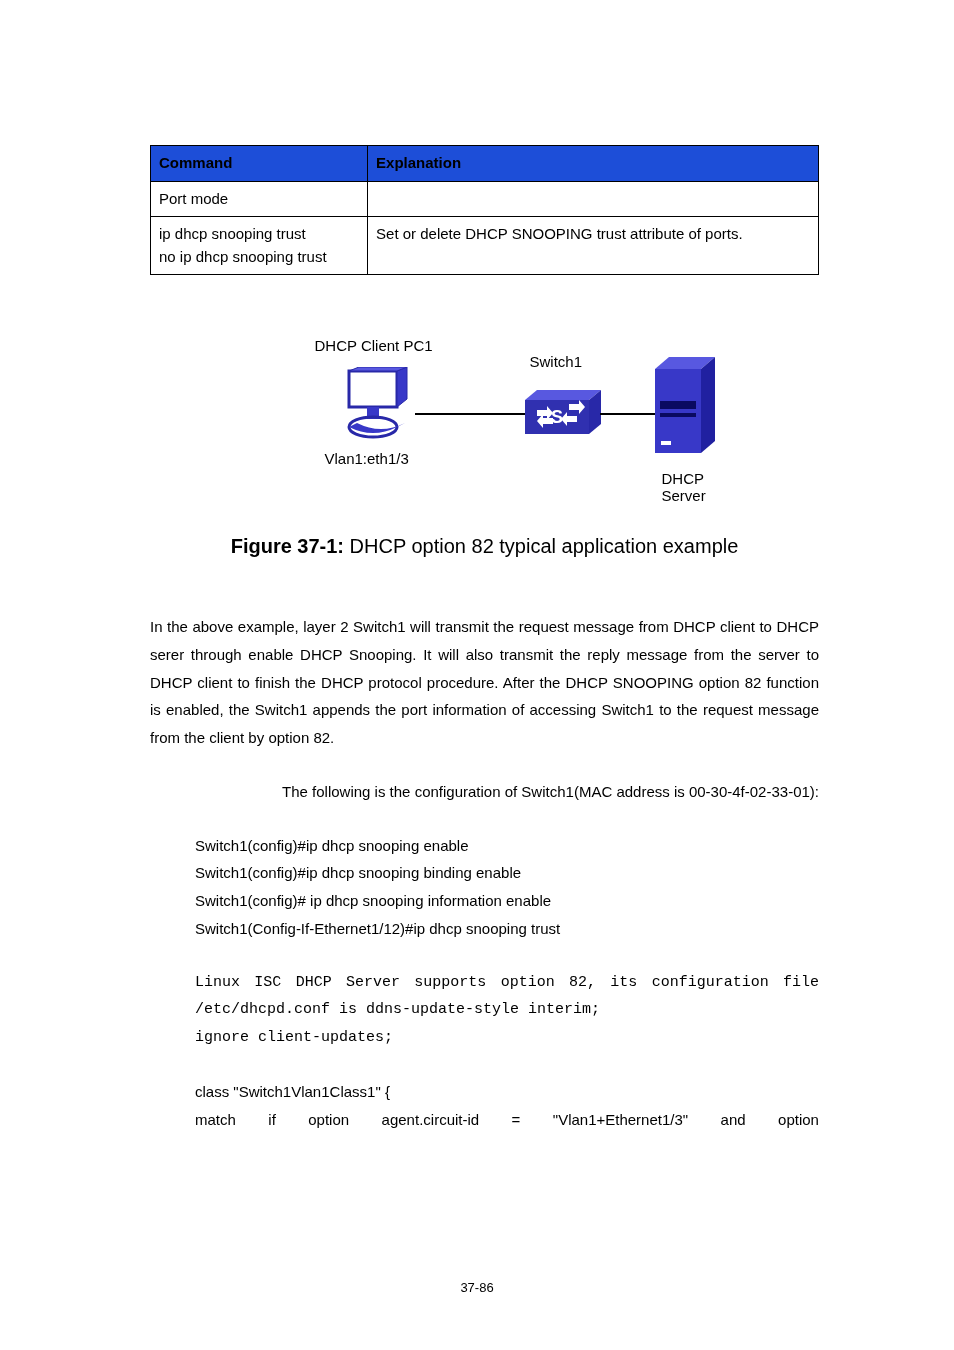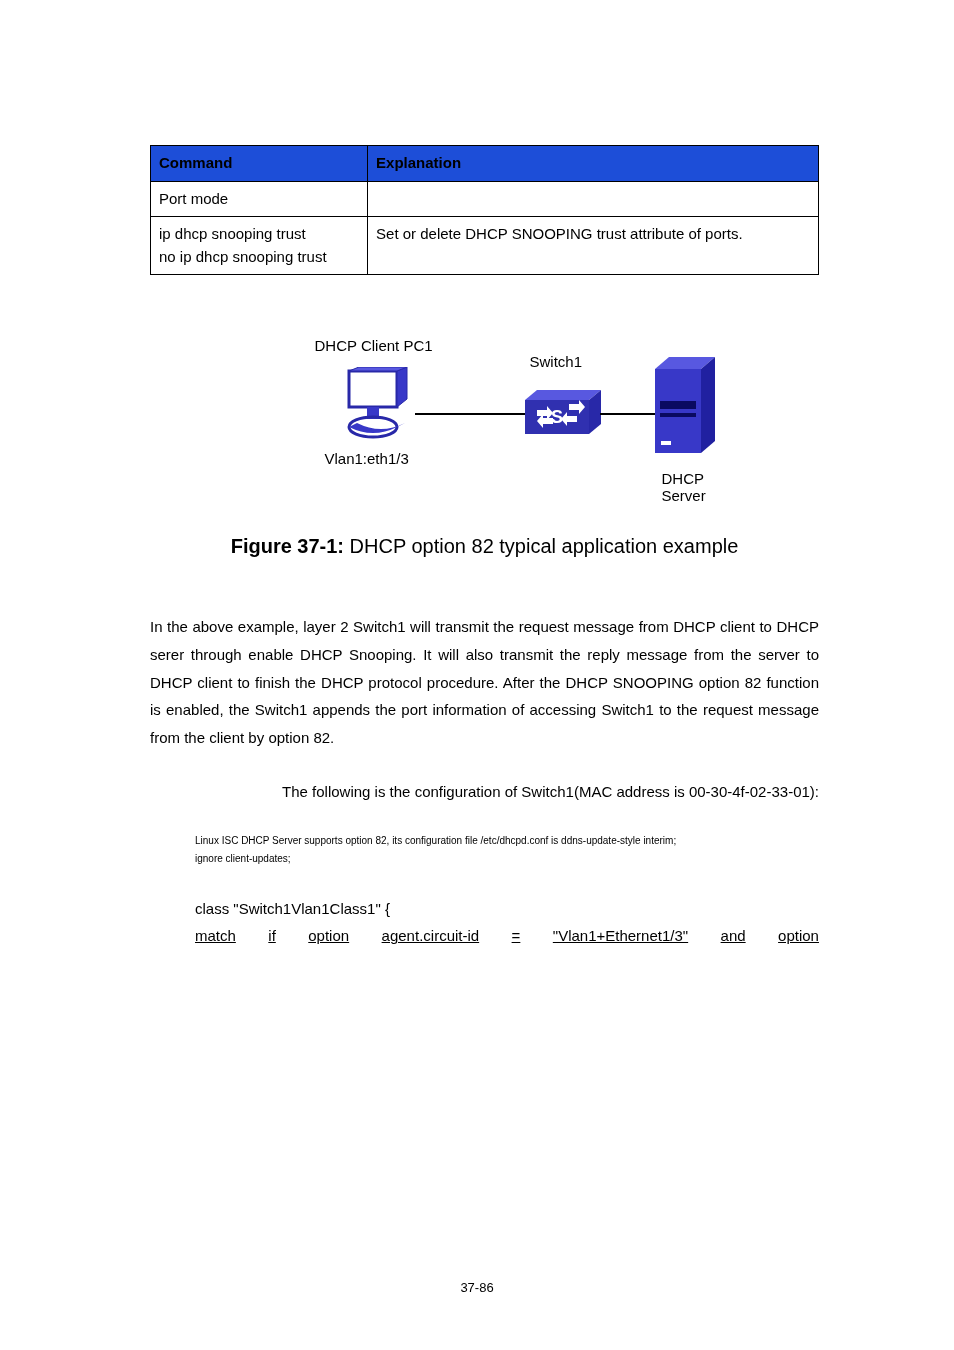--- a/index.html
+++ b/index.html
@@ -77,36 +77,37 @@
   }
   .config-block {
     margin-left: 45px;
     font-size: 15px;
     line-height: 1.85;
     margin-bottom: 26px;
   }
   .config-block .line { display: block; }
   .linux-block {
     margin-left: 45px;
-    font-size: 10px;
+    font-size: 15px;
     line-height: 1.85;
     text-align: justify;
     margin-bottom: 26px;
+    font-family: Liberation Mono, monospace;
   }
   .class-block {
     margin-left: 45px;
     font-size: 15px;
     line-height: 1.85;
   }
   .match-line {
     display: flex;
     justify-content: space-between;
     white-space: nowrap;
   }
-  .match-line span { flex: 0 0 auto; text-decoration: underline; }
+  .match-line span { flex: 0 0 auto; }
   .page-num {
     position: absolute;
     bottom: 55px;
     left: 0;
     width: 100%;
     text-align: center;
     font-size: 13px;
   }
 </style>
 </head>
@@ -181,20 +182,26 @@
   </div>
 
   <div class="figure-caption">
     <span class="b">Figure 37-1:</span><span> DHCP option 82 typical application example</span>
   </div>
 
   <p class="body">In the above example, layer 2 Switch1 will transmit the request message from DHCP client to DHCP serer through enable DHCP Snooping. It will also transmit the reply message from the server to DHCP client to finish the DHCP protocol procedure. After the DHCP SNOOPING option 82 function is enabled, the Switch1 appends the port information of accessing Switch1 to the request message from the client by option 82.</p>
 
   <p class="body" style="text-align:right">The following is the configuration of Switch1(MAC address is 00-30-4f-02-33-01):</p>
 
+  <div class="config-block">
+    <span class="line">Switch1(config)#ip dhcp snooping enable</span>
+    <span class="line">Switch1(config)#ip dhcp snooping binding enable</span>
+    <span class="line">Switch1(config)# ip dhcp snooping information enable</span>
+    <span class="line">Switch1(Config-If-Ethernet1/12)#ip dhcp snooping trust</span>
+  </div>
 
   <div class="linux-block">
     <div>Linux ISC DHCP Server supports option 82, its configuration file /etc/dhcpd.conf is ddns-update-style interim;</div>
     <div style="text-align:left">ignore client-updates;</div>
   </div>
 
   <div class="class-block">
     <div style="text-align:left">class "Switch1Vlan1Class1" {</div>
     <div class="match-line">
       <span>match</span>

